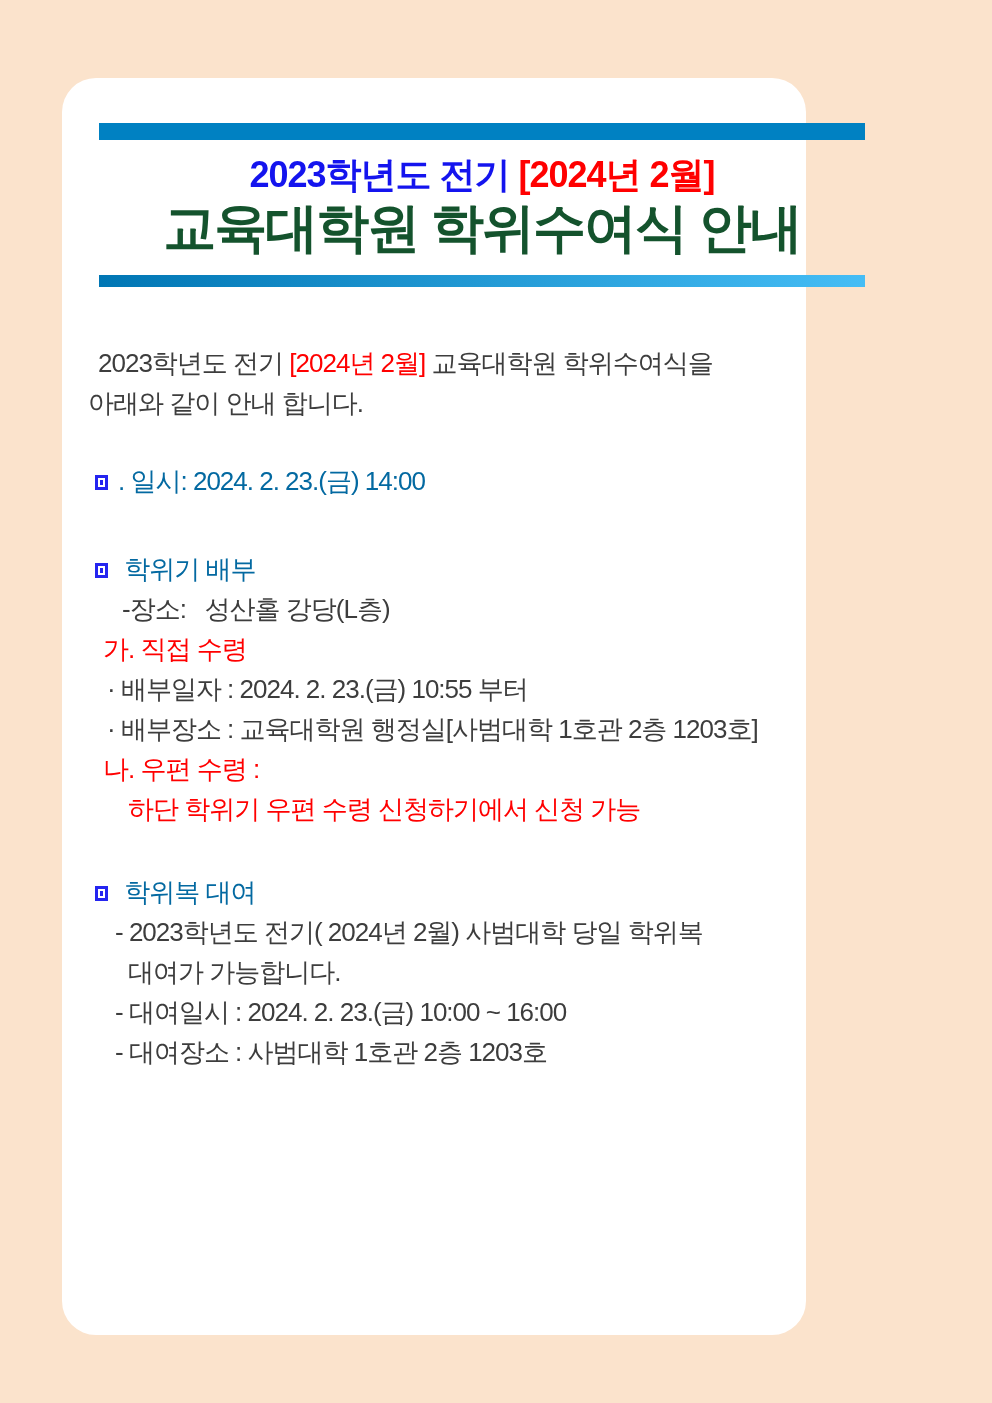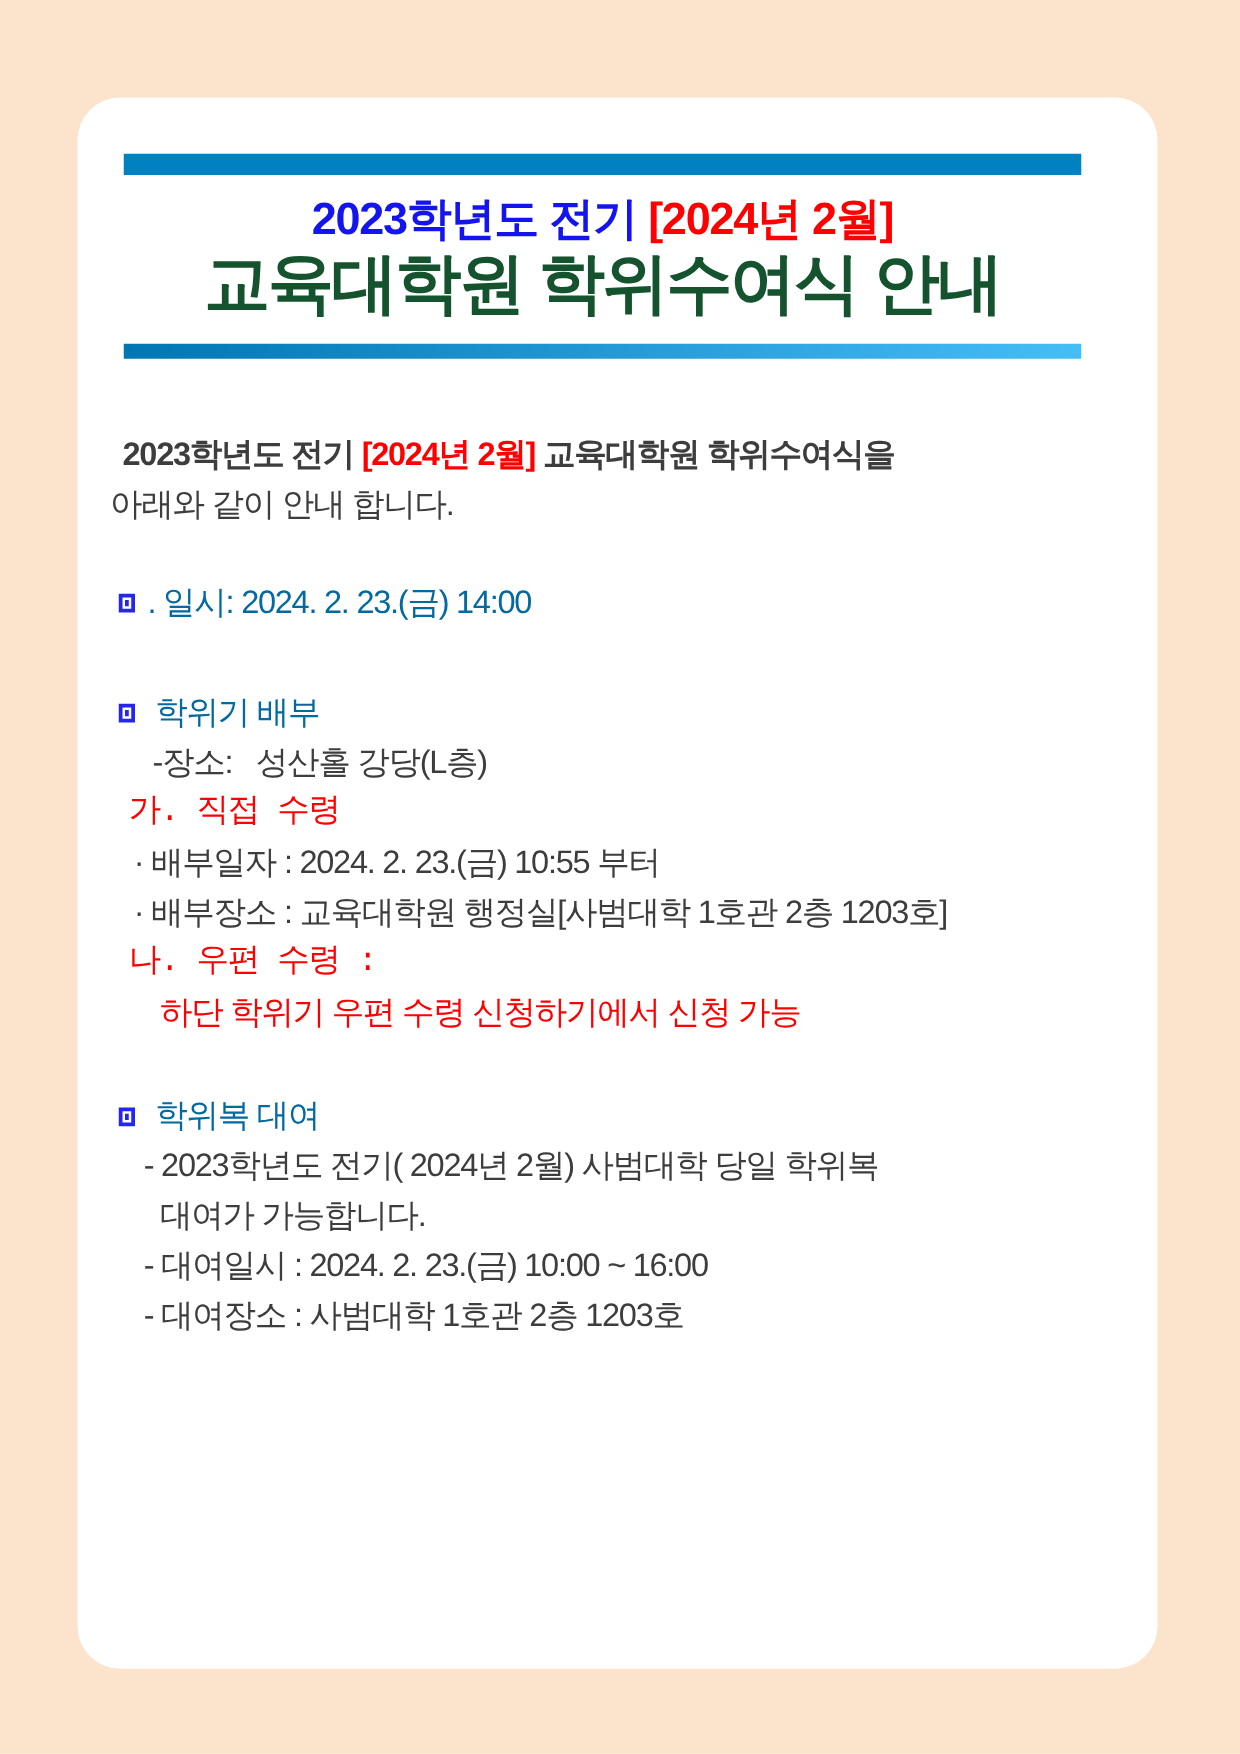--- a/index.html
+++ b/index.html
@@ -6,21 +6,21 @@
   html, body { width: 992px; height: 1403px; }
   body {
     background: #fbe3cc;
     font-family: "Liberation Sans", "DejaVu Sans", sans-serif;
     position: relative;
     overflow: hidden;
   }
   .card {
     position: absolute;
     left: 62px; top: 78px;
-    width: 864px; height: 1257px;
+    width: 744px; height: 1257px;
     background: #ffffff;
     border-radius: 34px;
   }
   .top-bar {
     margin: 45px 0 0 37px;
     width: 766px; height: 17px;
     background: #0081c2;
   }
   .header-block { width: 840px; text-align: center; }
   .subtitle {
@@ -67,26 +67,26 @@
   .bullet::after {
     content: "";
     position: absolute;
     left: 2px; right: 2px; top: 2px; bottom: 2px;
     background: #2525f0;
   }
   
   .ind-intro1 { padding-left: 10px; }
   .ind-title  { padding-left: 7px;  }
   .ind-place  { padding-left: 34px; }
-  .ind-kana   { padding-left: 15px; font-family: Liberation Mono, monospace; }
+  .ind-kana   { padding-left: 15px; }
   .ind-dot    { padding-left: 19px; }
   .ind-sub    { padding-left: 40px; }
   .ind-dash   { padding-left: 27px; }
   
-  .gap-intro { margin-top: 56px; font-weight: bold; }
+  .gap-intro { margin-top: 56px; }
   .gap-sec1  { margin-top: 38px; }
   .gap-sec2  { margin-top: 48px; }
   .gap-sec3  { margin-top: 43px; }
 </style>
 </head>
 <body>
 
 <div class="card">
 
   <div class="top-bar"></div>

